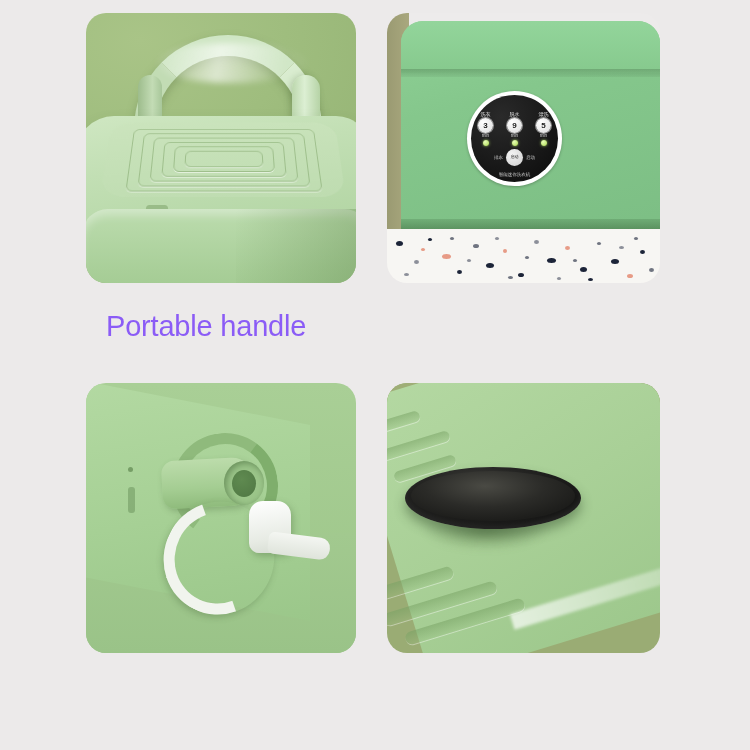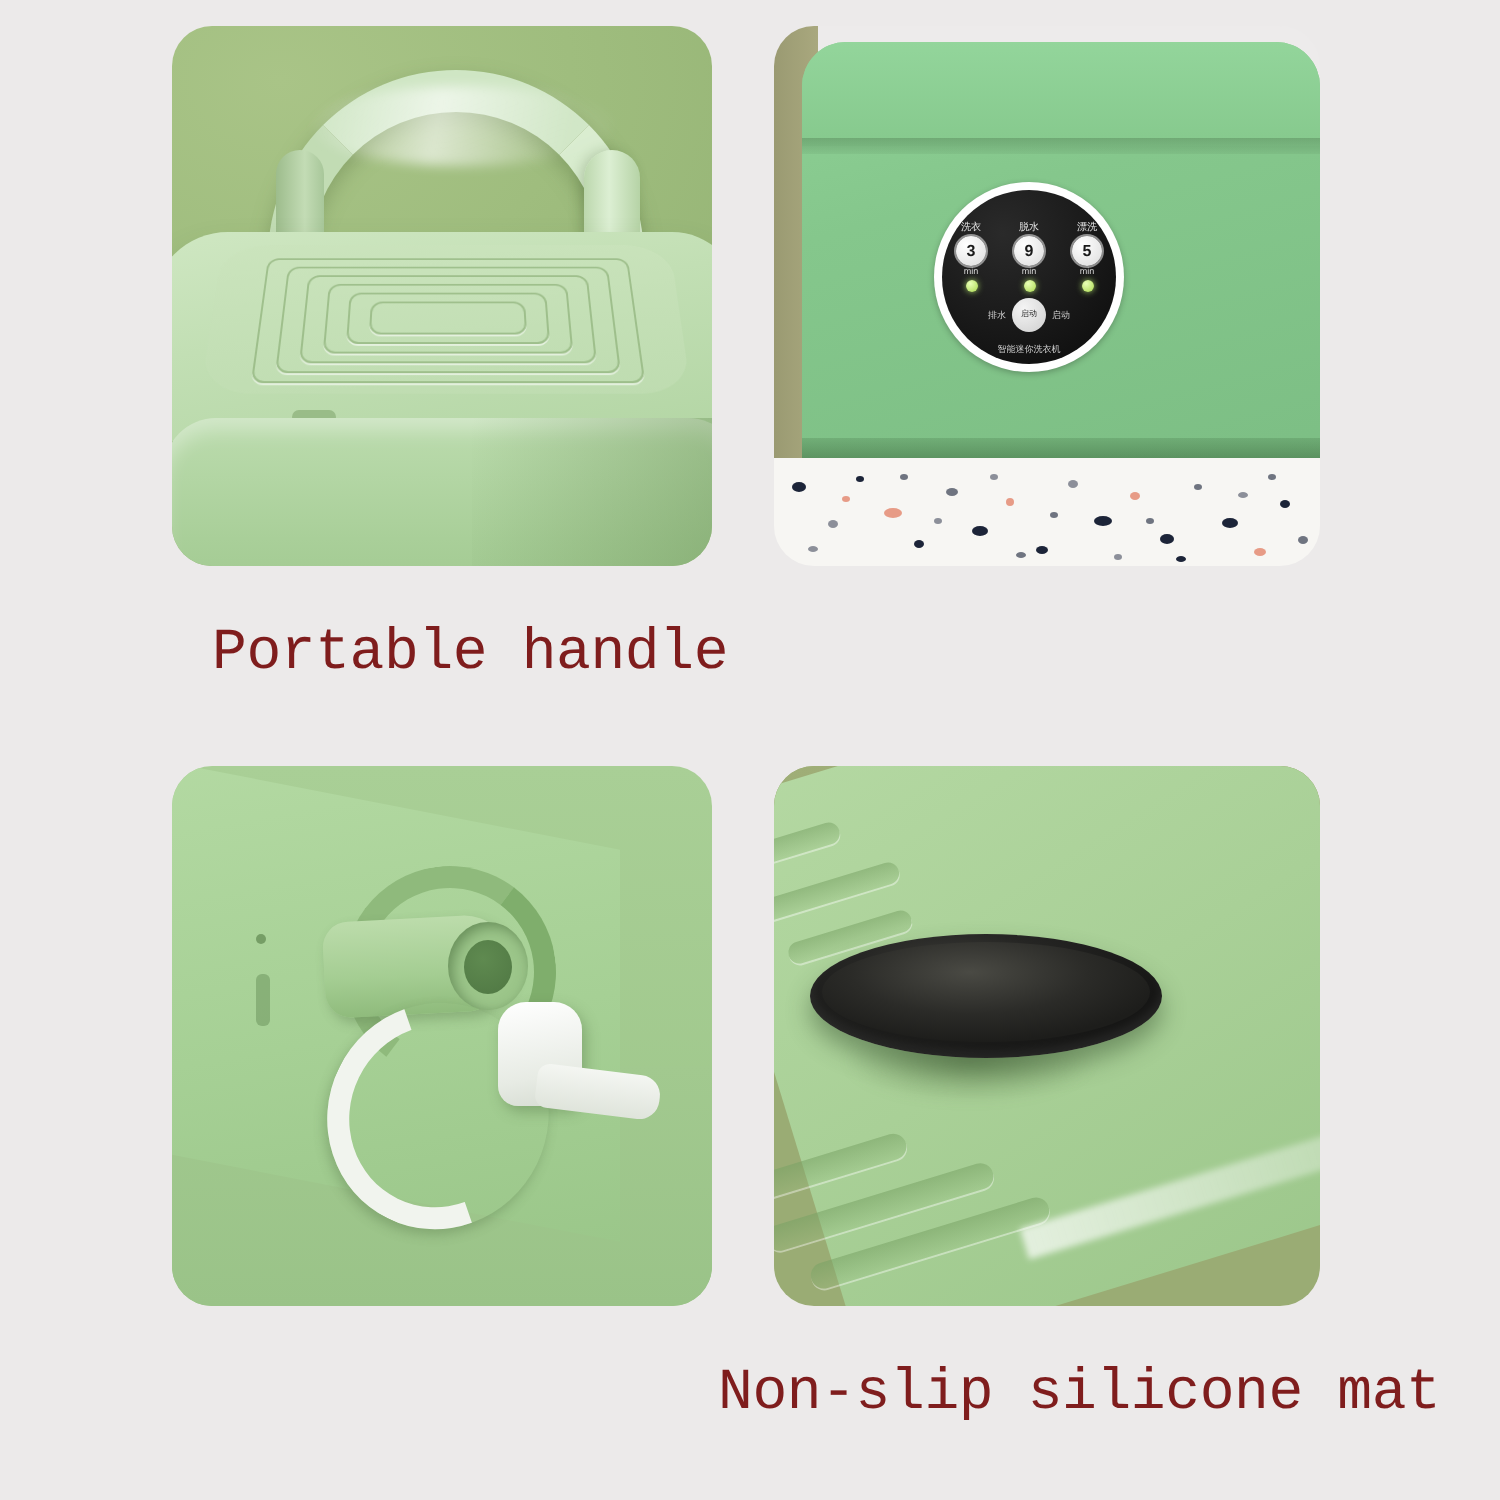--- a/index.html
+++ b/index.html
@@ -21,24 +21,23 @@
     overflow:hidden;
   }
   .p1{left:86px;top:13px;width:270px;height:270px;}
   .p2{left:387px;top:13px;width:273px;height:270px;}
   .p3{left:86px;top:383px;width:270px;height:270px;}
   .p4{left:387px;top:383px;width:273px;height:270px;}
 
   .caption{
     position:absolute;
     font-size:29px;
-    color:#7f1d1d;
+    color:#8b5cf6;
     letter-spacing:-0.2px;
     white-space:nowrap;
-    font-family:Liberation Mono, monospace;
   }
   .c1{left:106px;top:310px;}
   .c2{left:408px;top:310px;}
   .c3{left:80px;top:680px;}
   .c4{left:359px;top:680px;}
 
   
   .p1 .bg{
     position:absolute;inset:0;
     background:
@@ -445,15 +444,14 @@
     <div class="slot" style="left:6px;top:80px;width:64px;height:11px;"></div>
     <div class="slot" style="left:30px;top:98px;width:48px;height:11px;"></div>
     <div class="slot" style="left:-28px;top:196px;width:96px;height:13px;"></div>
     <div class="slot" style="left:-6px;top:214px;width:118px;height:13px;"></div>
     <div class="slot" style="left:16px;top:232px;width:124px;height:13px;"></div>
     <div class="pad-shadow"></div>
     <div class="pad"></div>
     <div class="pad-rim"></div>
     <div class="mat-edge"></div>
   </div>
-  <div class="caption c4">Non-slip silicone mat</div>
 
 </div>
 
 </body></html>

